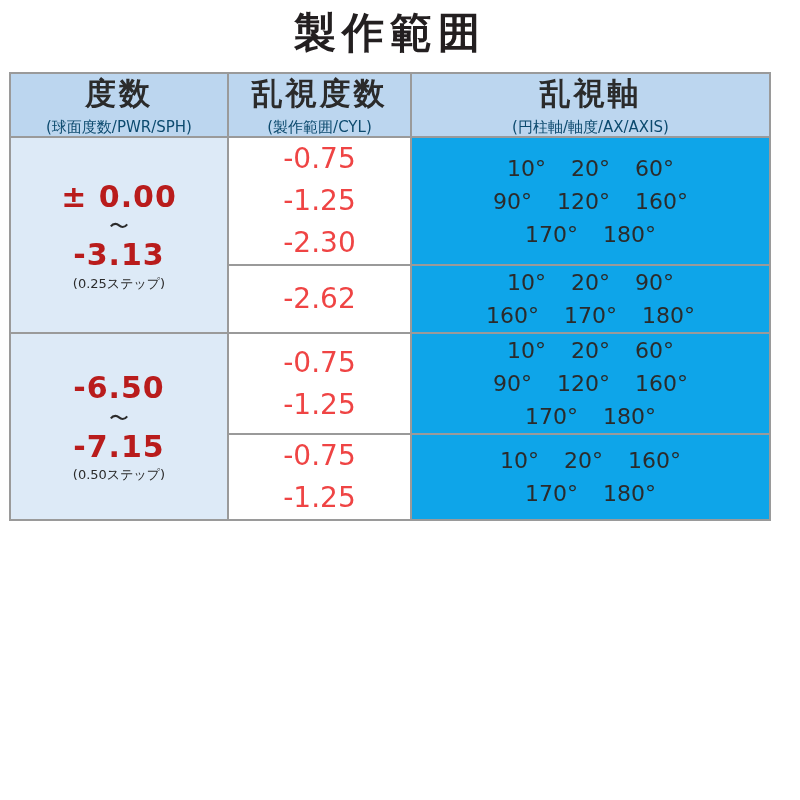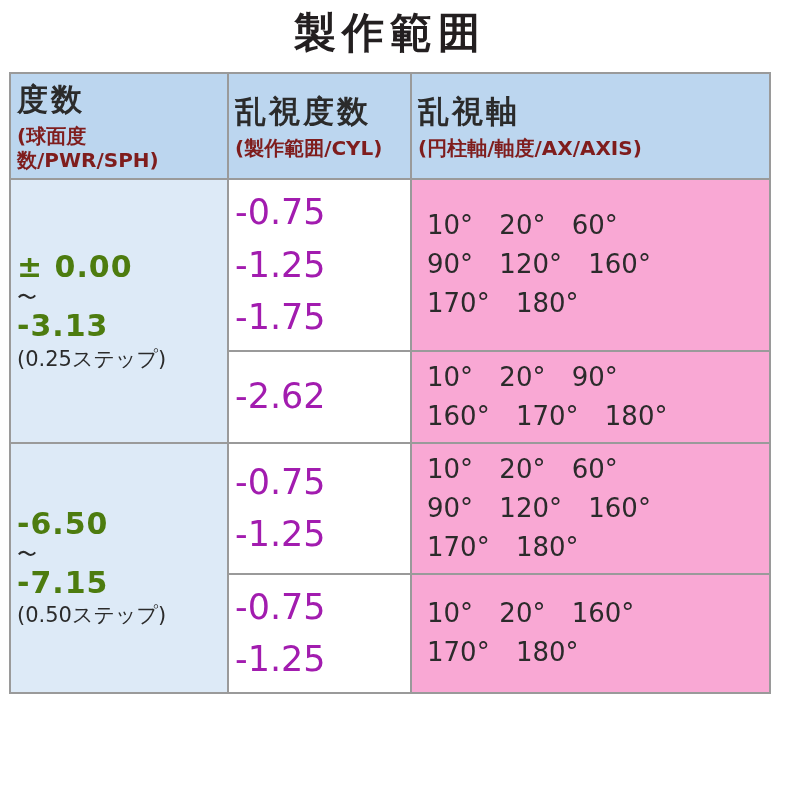--- a/index.html
+++ b/index.html
@@ -32,77 +32,77 @@
   }
   table.spec {
     border-collapse: collapse;
     width: 760px;
     margin: 0 auto;
     table-layout: fixed;
   }
   table.spec th, table.spec td {
     border: 2px solid #9a9a9a;
     vertical-align: middle;
-    text-align: left;
-    padding: 6px;
+    text-align: center;
+    padding: 0;
   }
   thead th {
     background: #bcd6ef;
     padding: 10px 4px 12px 4px;
   }
   .col-pwr { width: 218px; }
   .col-cyl { width: 183px; }
   .col-ax  { width: 359px; }
 
   .head-main {
     font-size: 31px;
     font-weight: bold;
     letter-spacing: 3px;
     color: #2b2b2b;
     line-height: 1.25;
   }
   .head-sub {
-    font-size: 20px;
-    font-weight: bold;
-    color: #7f1d1d;
+    font-size: 15px;
+    font-weight: normal;
+    color: #0c4a6e;
     margin-top: 5px;
     letter-spacing: 0px;
     line-height: 1.2;
   }
   td.pwr {
     background: #ddeaf7;
     line-height: 1.22;
     padding: 6px 4px;
   }
   .pwr-val {
     font-size: 30px;
     font-weight: bold;
-    color: #4d7c0f;
+    color: #b91c1c;
     letter-spacing: 1px;
   }
   .pwr-tilde {
     font-size: 20px;
     color: #2b2b2b;
     line-height: 1.1;
   }
   .pwr-step {
-    font-size: 21px;
+    font-size: 13px;
     color: #2b2b2b;
     margin-top: 2px;
   }
   td.cyl {
     background: #ffffff;
-    font-size: 35px;
-    color: #a21caf;
+    font-size: 28px;
+    color: #ef4444;
     line-height: 1.5;
     padding: 10px 4px;
   }
   td.ax {
-    background: #f9a8d4;
-    font-size: 26px;
+    background: #0ea5e9;
+    font-size: 22px;
     color: #2b2b2b;
     line-height: 1.5;
     padding: 10px 6px;
   }
   .ax-line {
     white-space: nowrap;
   }
   .ax-line span.deg-item {
     display: inline-block;
     padding: 0 9px;
@@ -143,21 +143,21 @@
       <tr>
         <td class="pwr" rowspan="2">
           <div class="pwr-val">± 0.00</div>
           <div class="pwr-tilde">〜</div>
           <div class="pwr-val">-3.13</div>
           <div class="pwr-step">(0.25ステップ)</div>
         </td>
         <td class="cyl">
           <span class="cyl-line">-0.75</span>
           <span class="cyl-line">-1.25</span>
-          <span class="cyl-line">-1.75</span>
+          <span class="cyl-line">-2.30</span>
         </td>
         <td class="ax">
           <div class="ax-line">
             <span class="deg-item">10°</span>
             <span class="deg-item">20°</span>
             <span class="deg-item">60°</span>
           </div>
           <div class="ax-line">
             <span class="deg-item">90°</span>
             <span class="deg-item">120°</span>

